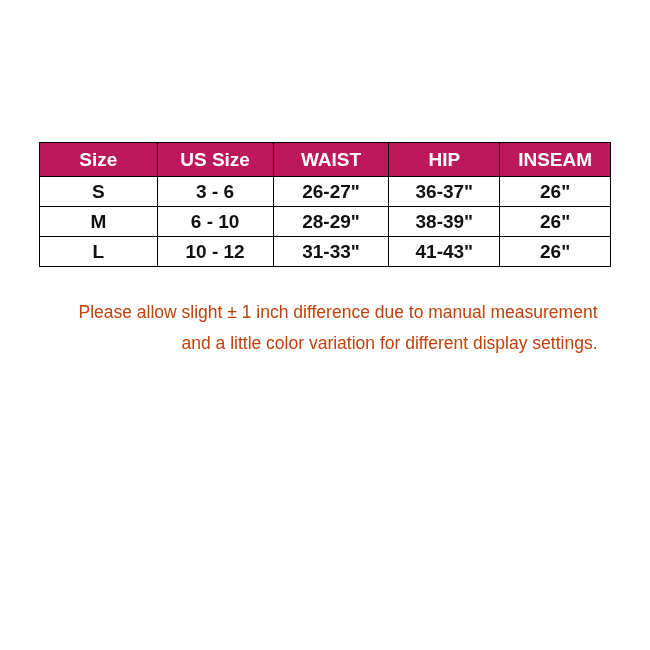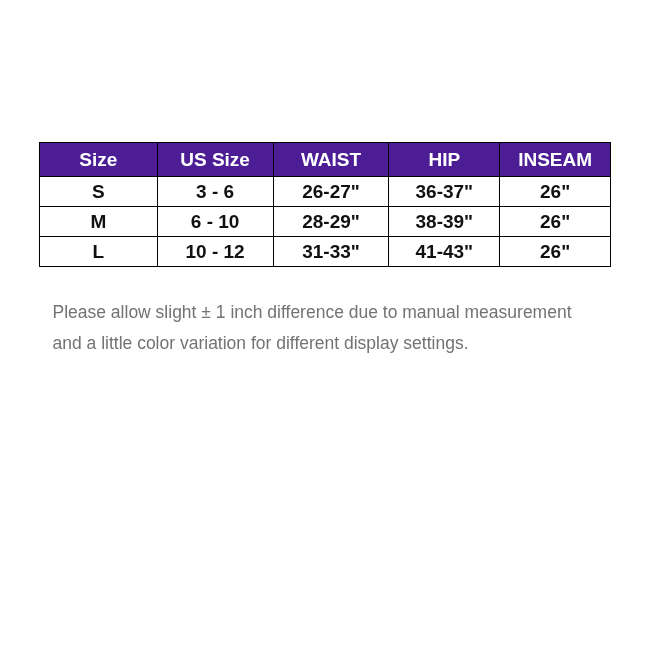--- a/index.html
+++ b/index.html
@@ -37,40 +37,40 @@
     border: 1px solid #000000;
     text-align: center;
     font-weight: bold;
     font-size: 19px;
     height: 29px;
     padding: 0;
     line-height: 29px;
     color: #111111;
   }
   table.size-chart thead th {
-    background: #4c1d95;
+    background: #be185d;
     color: #ffffff;
     font-size: 19px;
     height: 33px;
     line-height: 33px;
     border: 1px solid #000000;
   }
   col.c-size { width: 20.6%; }
   col.c-ussize { width: 20.3%; }
   col.c-waist { width: 20.3%; }
   col.c-hip { width: 19.4%; }
   col.c-inseam { width: 19.4%; }
 
   .note {
     margin-top: 30px;
     width: 545px;
-    text-align: left;
+    text-align: right;
     font-size: 17.5px;
     line-height: 31px;
-    color: #737373;
+    color: #c2410c;
     font-family: "Liberation Sans", sans-serif;
   }
 </style>
 </head>
 <body>
 
 <div class="page">
 
   <div class="table-wrap">
     <table class="size-chart">

